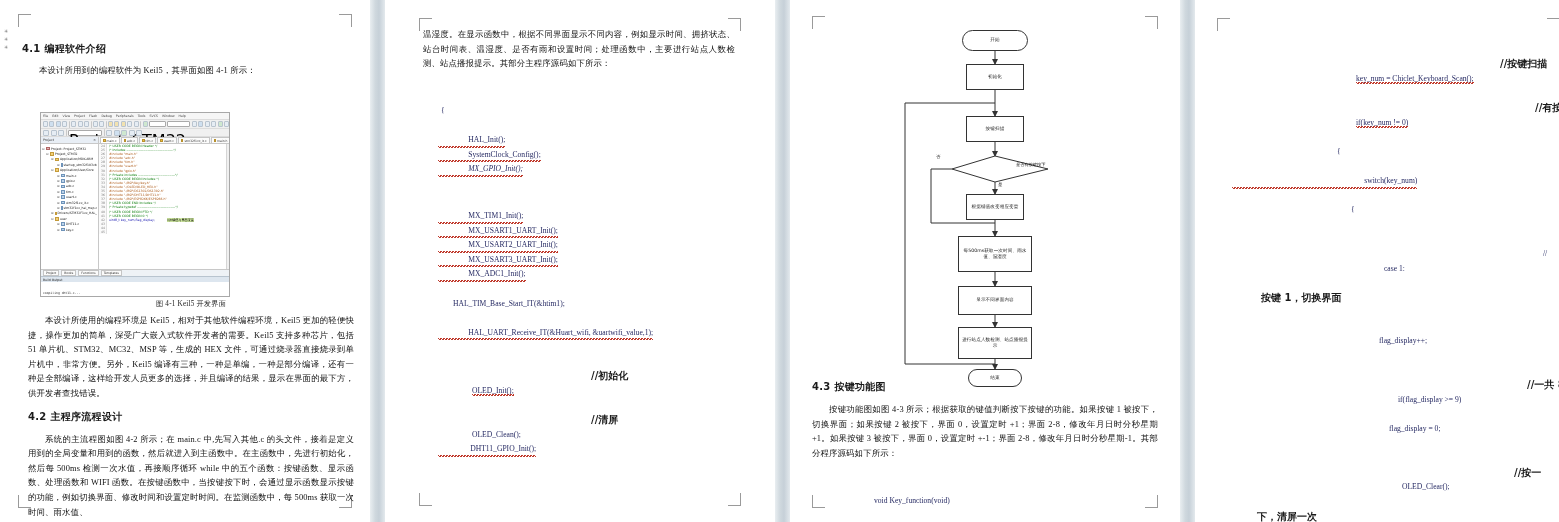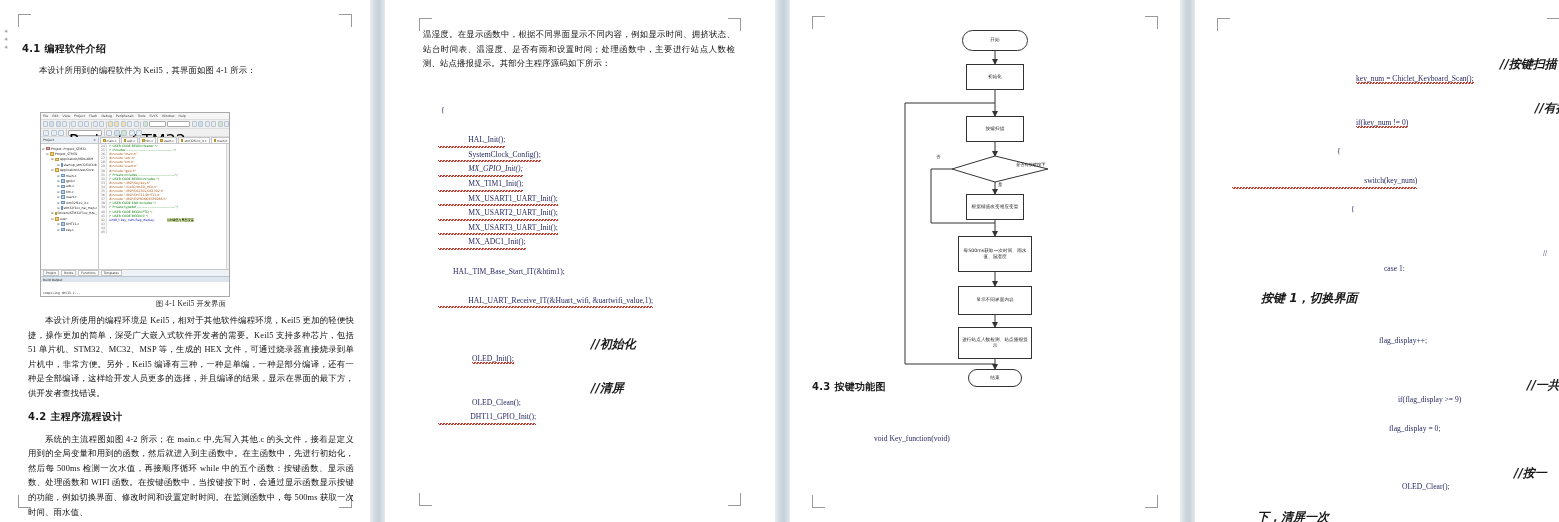--- a/index.html
+++ b/index.html
@@ -70,21 +70,21 @@
   p.body.ind { text-indent: 17px; }
   .figcap {
     font-size: 7.2px; color: #222; text-align: center;
     margin: 3px 0 5px 0; letter-spacing: .2px;
   }
   .code {
     font-family: "Liberation Serif", serif;
     font-size: 7.6px; line-height: 14.6px; color: #262a63;
     white-space: pre; position: relative;
   }
-  .code .cn { font-family: "DejaVu Sans", sans-serif; font-size:12px; color:#1a1a1a; font-weight:600;font-style:italic;}
+  .code .cn { font-family: "DejaVu Sans", sans-serif; font-size:10px; color:#1a1a1a; font-weight:600;}
   .code-line { position: relative; display: block; height: 14.6px; }
   .sqr {
     background-image: repeating-linear-gradient(135deg,#c0392b 0 1px,transparent 1px 2px);
     background-repeat: repeat-x;
     background-size: 3px 2px;
     background-position: 0 100%;
     padding-bottom: 1px;
   }
   .rcmt { position: absolute; }
 
@@ -469,21 +469,21 @@
     <div class="cmark bl" style="left:34px;bottom:16px;"></div>
     <div class="cmark br" style="right:34px;bottom:16px;"></div>
 
     <div class="body-col" style="left:38px;top:28px;width:312px;">
       <p class="body">温湿度。在显示函数中，根据不同界面显示不同内容，例如显示时间、拥挤状态、站台时间表、温湿度、是否有雨和设置时间；处理函数中，主要进行站点人数检测、站点播报提示。其部分主程序源码如下所示：</p>
       <div class="code">
         <span class="code-line" style="padding-left:18px;">{</span>
         <span class="code-line sqr" style="padding-left:30px;display:inline-block;">HAL_Init();</span>
         <span class="code-line sqr" style="padding-left:30px;display:inline-block;">SystemClock_Config();</span>
         <span class="code-line sqr" style="padding-left:30px;display:inline-block;font-style:italic;">MX_GPIO_Init();</span>
-        <span class="code-line sqr" style="padding-left:30px;display:inline-block;">MX_TIM1_Init();</span>
+        <span class="code-line sqr" style="padding-left:30px;display:inline-block;margin-top:32px;">MX_TIM1_Init();</span>
         <span class="code-line sqr" style="padding-left:30px;display:inline-block;">MX_USART1_UART_Init();</span>
         <span class="code-line sqr" style="padding-left:30px;display:inline-block;">MX_USART2_UART_Init();</span>
         <span class="code-line sqr" style="padding-left:30px;display:inline-block;">MX_USART3_UART_Init();</span>
         <span class="code-line sqr" style="padding-left:30px;display:inline-block;">MX_ADC1_Init();</span>
         <span class="code-line" style="padding-left:30px;">HAL_TIM_Base_Start_IT(&amp;htim1);</span>
         <span class="code-line sqr" style="padding-left:30px;display:inline-block;">HAL_UART_Receive_IT(&amp;Huart_wifi, &amp;uartwifi_value,1);</span>
 
         <span class="code-line" style="padding-left:30px;">
           <span class="sqr">OLED_Init();</span>
           <span class="rcmt cn" style="left:168px;top:0;">//初始化</span>
@@ -555,20 +555,21 @@
       <div class="fnode" style="left:58px;top:212px;width:74px;height:36px;">每500ms获取一次时间、雨水值、温湿度</div>
       <div class="fnode" style="left:58px;top:262px;width:74px;height:29px;">显示不同界面内容</div>
       <div class="fnode" style="left:58px;top:303px;width:74px;height:32px;">进行站点人数检测、站点播报提示</div>
       <div class="fnode term" style="left:68px;top:345px;width:54px;height:18px;">结束</div>
     </div>
 
     <div class="body-col" style="left:22px;top:376px;width:346px;">
       <div style="height:4px"></div>
       <h2 class="sub">4.3 按键功能图</h2>
       <div style="height:7px"></div>
+      <p class="body ind">按键功能图如图 4-3 所示；根据获取的键值判断按下按键的功能。如果按键 1 被按下，切换界面；如果按键 2 被按下，界面 0，设置定时 +1；界面 2-8，修改年月日时分秒星期 +1。如果按键 3 被按下，界面 0，设置定时 +-1；界面 2-8，修改年月日时分秒星期-1。其部分程序源码如下所示：</p>
       <div class="code">
         <span class="code-line" style="padding-left:62px;">void Key_function(void)</span>
         
       </div>
     </div>
   </div>
 
   <div class="page-gap"></div>
 
   <div class="page p4">

